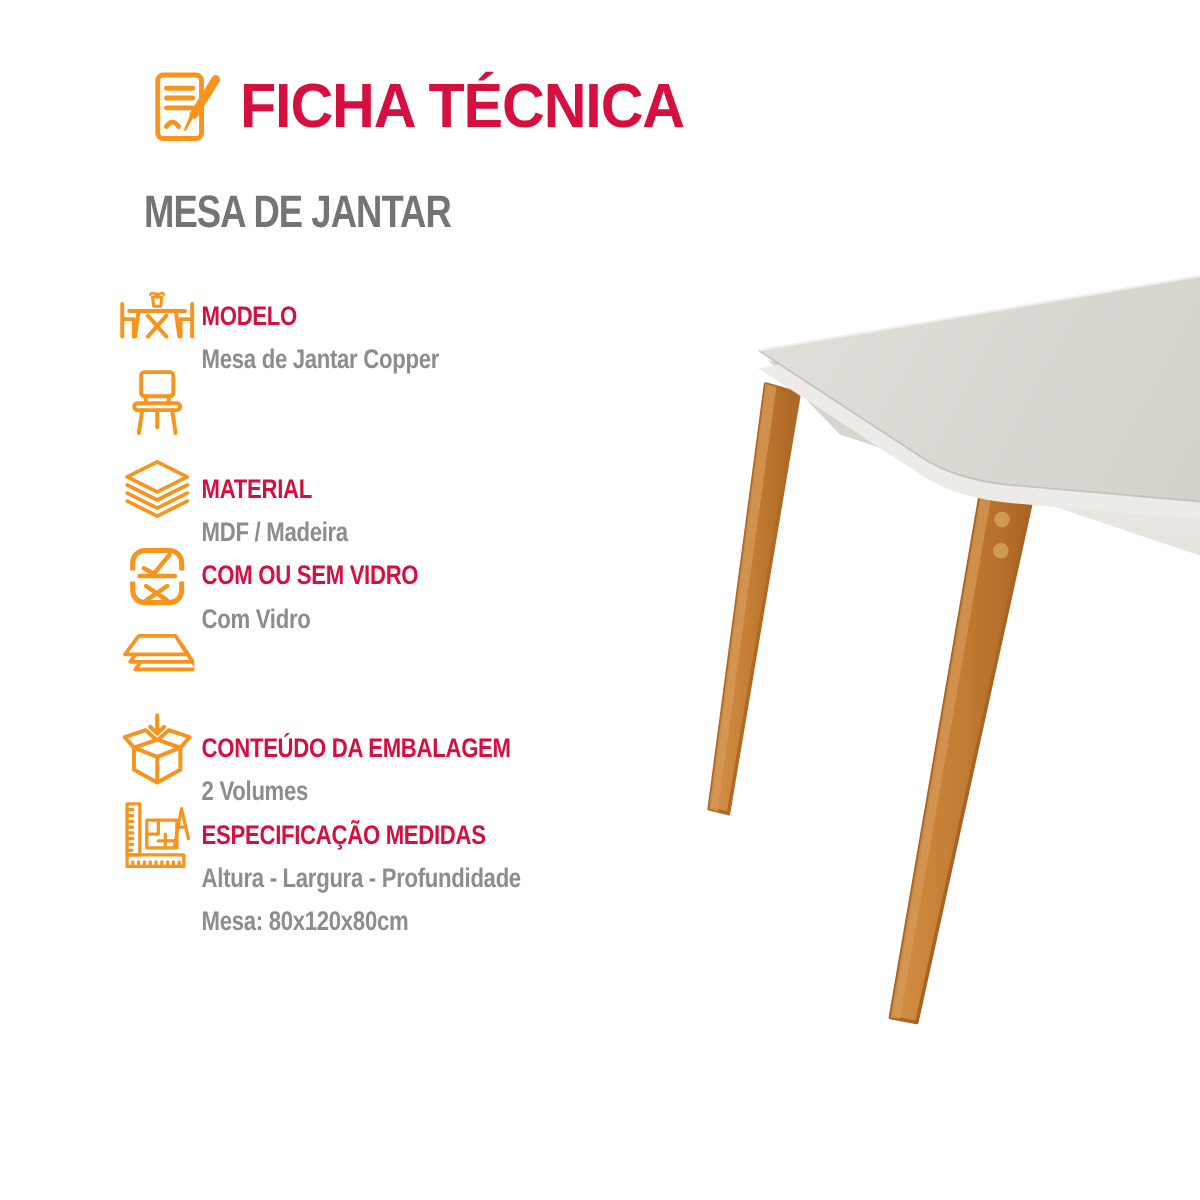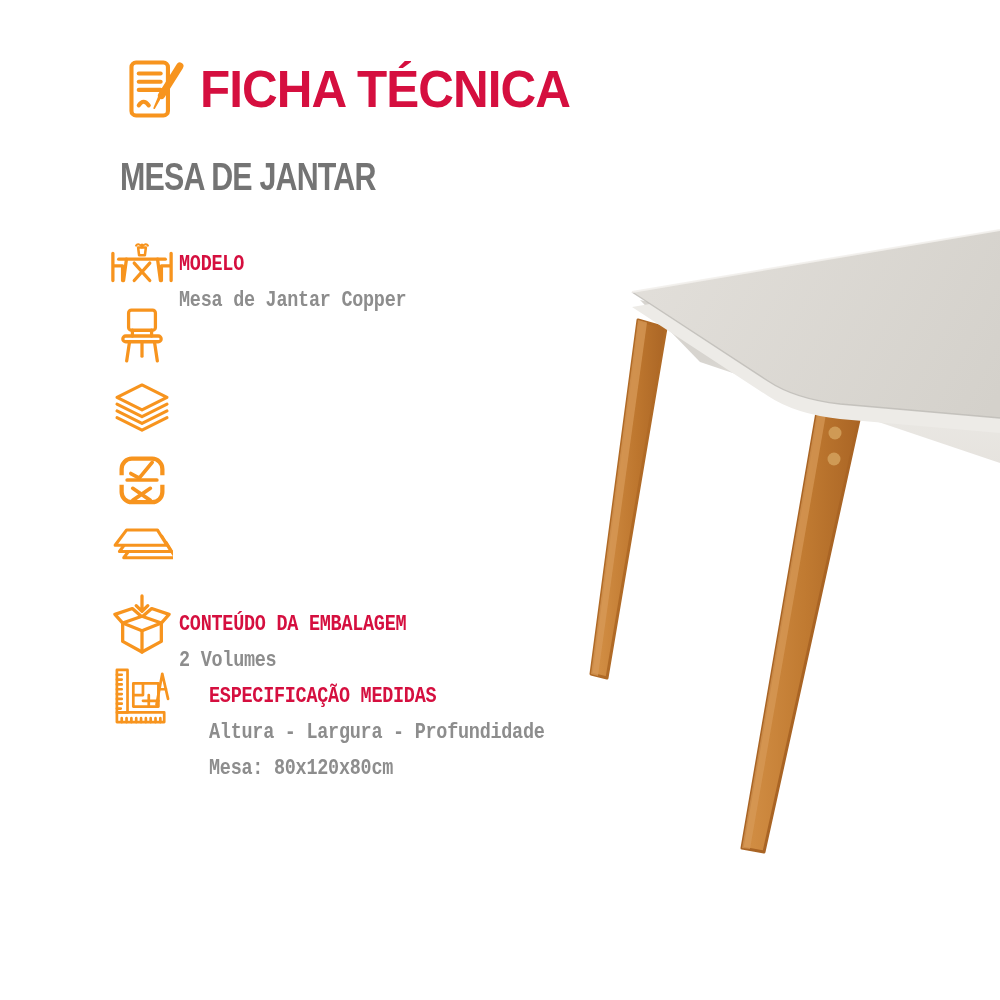--- a/index.html
+++ b/index.html
@@ -13,23 +13,23 @@
   .header-icon{color:var(--orange);flex:0 0 auto;}
   .page-title{
     font-size:52px;font-weight:bold;color:var(--red);letter-spacing:-1px;
     display:inline-block;transform:scaleX(.95);transform-origin:0 50%;white-space:nowrap;
   }
   .subtitle{
     position:absolute;left:120px;top:156px;font-size:38px;font-weight:bold;
     color:var(--title-gray);letter-spacing:-1px;display:inline-block;
     transform:scaleX(.80);transform-origin:0 50%;white-space:nowrap;
   }
-  .spec-list{position:absolute;left:105px;top:246px;width:480px;font-family:Liberation Mono, monospace;}
+  .spec-list{position:absolute;left:94px;top:246px;width:480px;}
   .row{display:grid;grid-template-columns:74px auto;height:72px;}
-  .row.tall{height:116px;gap:30px;}
+  .row.tall{height:116px;}
   .icon-box{height:36px;display:flex;align-items:center;justify-content:center;color:var(--orange);}
   .spec-icon{overflow:visible;display:block;}
   .texts{min-width:0;}
   .label{
     font-size:22.5px;font-weight:bold;color:var(--red);line-height:36px;height:36px;
     display:inline-block;transform:scaleX(.82);transform-origin:0 50%;white-space:nowrap;letter-spacing:-.3px;
   }
   .value{
     font-size:22.5px;font-weight:bold;color:var(--value-gray);line-height:36px;height:36px;
     display:inline-block;transform:scaleX(.82);transform-origin:0 50%;white-space:nowrap;letter-spacing:-.3px;
@@ -159,28 +159,34 @@
         </svg>
     </div>
   </div>
 
   <div class="row">
     <div class="icon-box">
       <svg class="spec-icon" width="58" height="50">
           <use href="#layers-icon"></use>
         </svg>
     </div>
+    <div class="texts">
+      <div class="label">MATERIAL</div>
+    <div class="value">MDF / Madeira</div></div>
   </div>
 
   <div class="row">
     <div class="icon-box">
       <svg class="spec-icon" width="50" height="54">
           <use href="#check-x-icon"></use>
         </svg>
     </div>
+    <div class="texts">
+      <div class="label">COM OU SEM VIDRO</div>
+    <div class="value">Com Vidro</div></div>
   </div>
 
 
   <div class="row">
     <div class="icon-box">
       <svg class="spec-icon" width="62" height="48">
           <use href="#tabletop-icon"></use>
         </svg>
     </div>
   </div>

